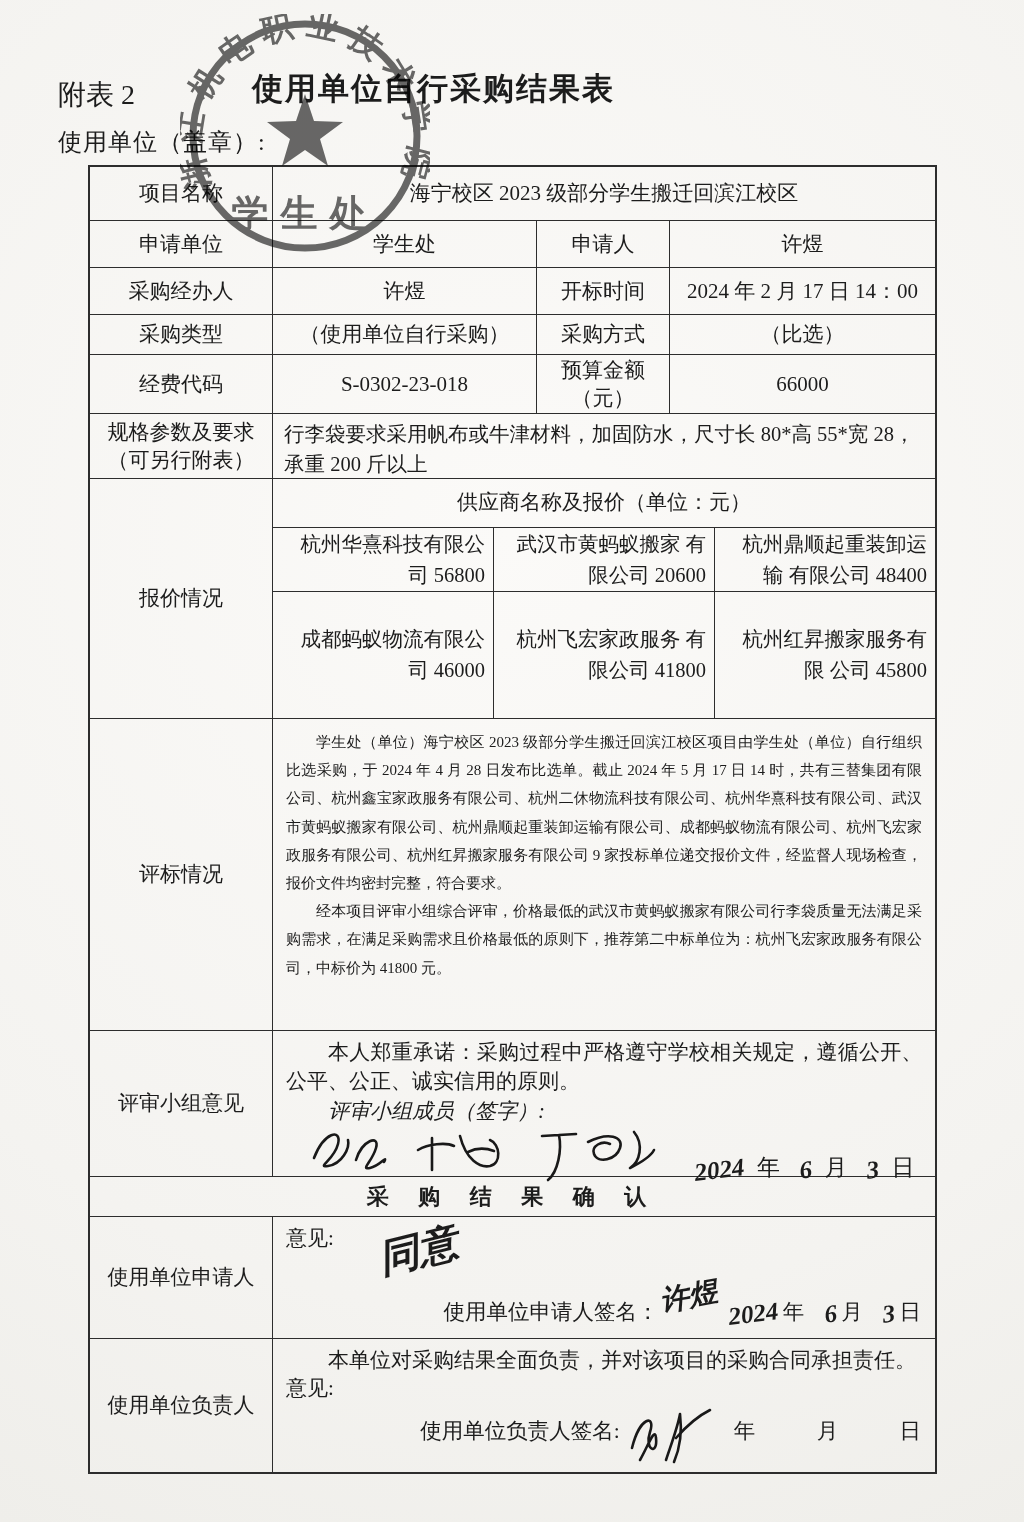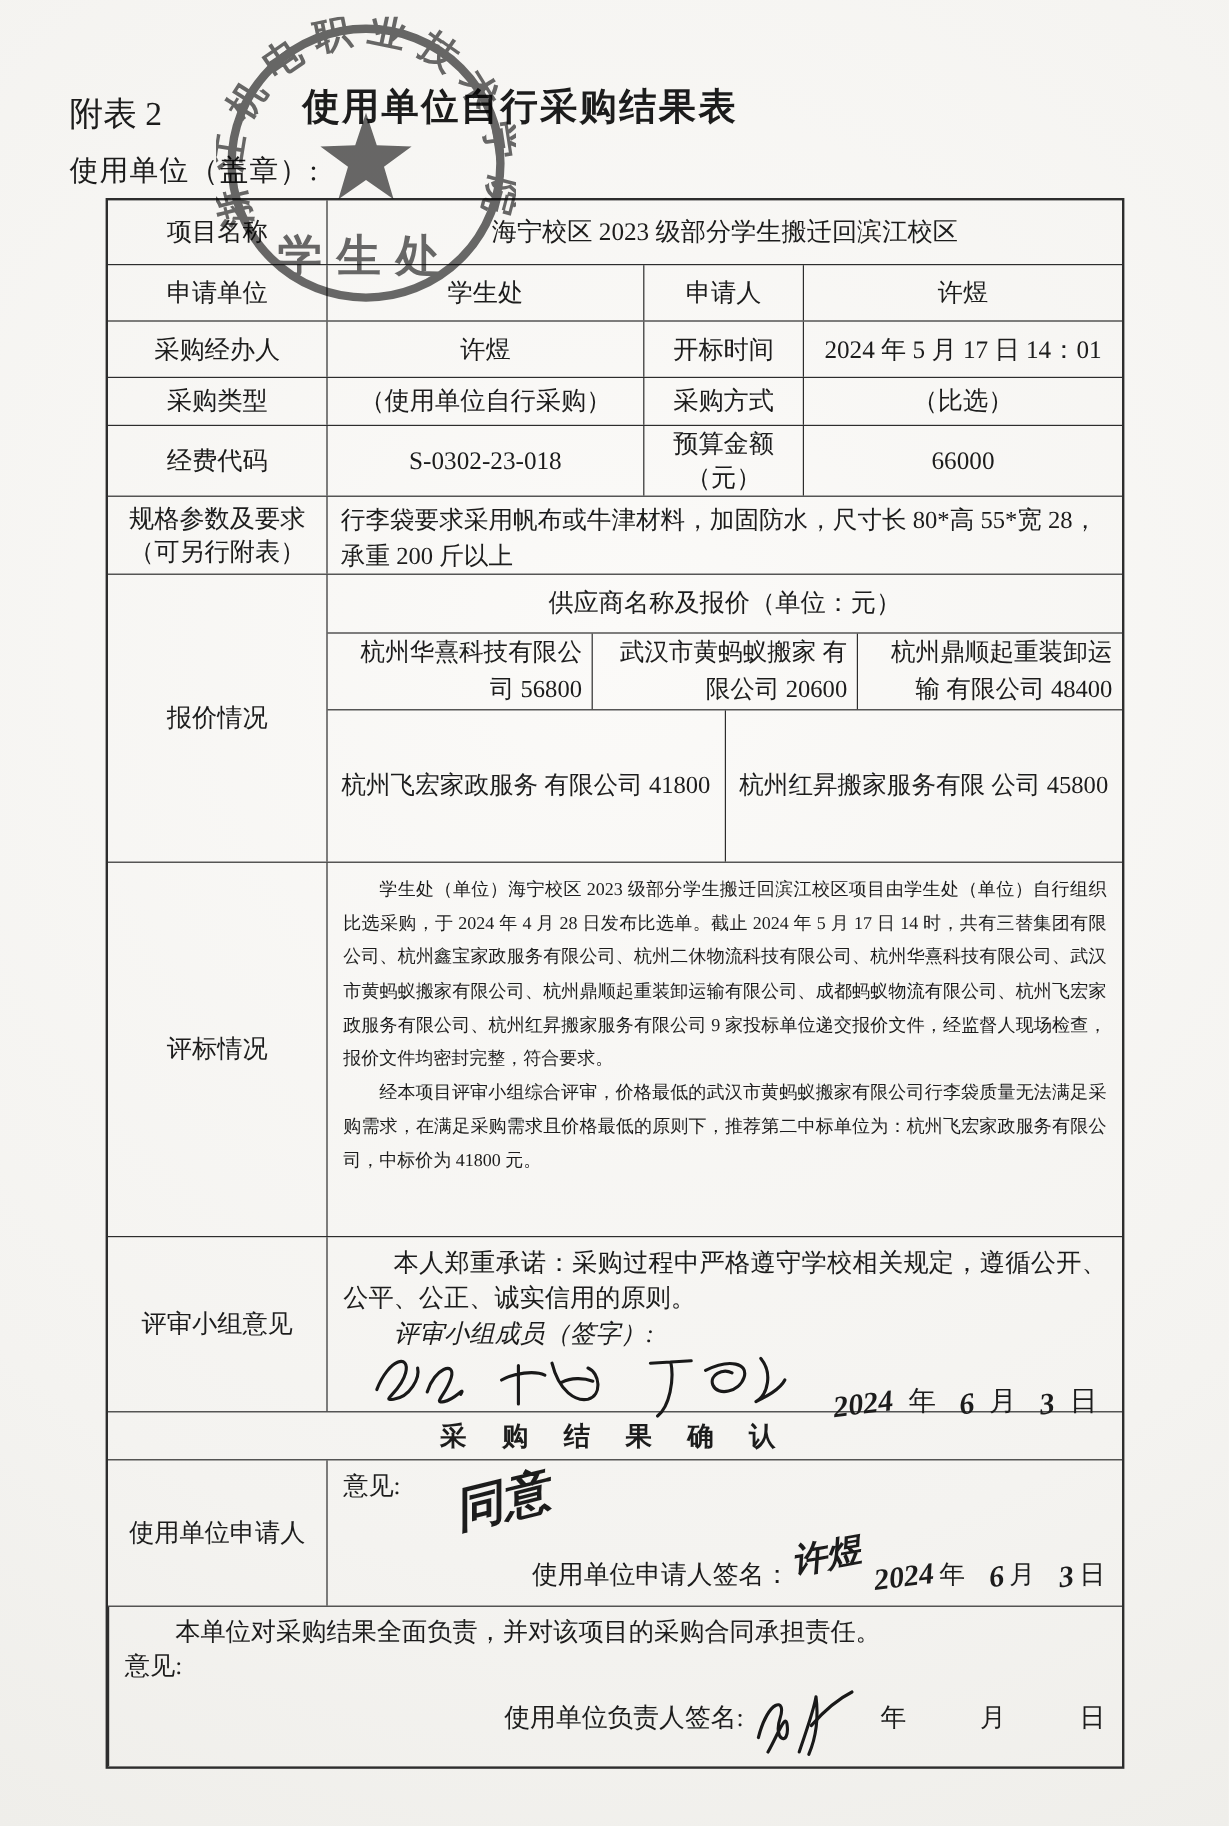--- a/index.html
+++ b/index.html
@@ -91,21 +91,21 @@
     <div class="c label">申请单位</div>
     <div class="c c2">学生处</div>
     <div class="c c3">申请人</div>
     <div class="c c4">许煜</div>
   </div>
 
   <div class="tr" style="height:47px">
     <div class="c label">采购经办人</div>
     <div class="c c2">许煜</div>
     <div class="c c3">开标时间</div>
-    <div class="c c4">2024 年 5 月 17 日 14：01</div>
+    <div class="c c4">2024 年 2 月 17 日 14：00</div>
   </div>
 
   <div class="tr" style="height:40px">
     <div class="c label">采购类型</div>
     <div class="c c2">（使用单位自行采购）</div>
     <div class="c c3">采购方式</div>
     <div class="c c4">（比选）</div>
   </div>
 
   <div class="tr" style="height:59px">
@@ -131,20 +131,21 @@
     <div class="qgrid">
       <div class="qrow" style="height:48px">
         <div class="qc" style="font-size:21px">供应商名称及报价（单位：元）</div>
       </div>
       <div class="qrow" style="height:64px">
         <div class="qc">杭州华熹科技有限公 司 56800</div>
         <div class="qc">武汉市黄蚂蚁搬家 有限公司 20600</div>
         <div class="qc">杭州鼎顺起重装卸运输 有限公司 48400</div>
       </div>
       <div class="qrow" style="flex:1">
+        <div class="qc">成都蚂蚁物流有限公 司 46000</div>
         <div class="qc">杭州飞宏家政服务 有限公司 41800</div>
         <div class="qc">杭州红昇搬家服务有限 公司 45800</div>
       </div>
     </div>
   </div>
 
   <div class="tr" style="height:312px">
     <div class="c label">评标情况</div>
     <div class="etext">
       <p>学生处（单位）海宁校区 2023 级部分学生搬迁回滨江校区项目由学生处（单位）自行组织比选采购，于 2024 年 4 月 28 日发布比选单。截止 2024 年 5 月 17 日 14 时，共有三替集团有限公司、杭州鑫宝家政服务有限公司、杭州二休物流科技有限公司、杭州华熹科技有限公司、武汉市黄蚂蚁搬家有限公司、杭州鼎顺起重装卸运输有限公司、成都蚂蚁物流有限公司、杭州飞宏家政服务有限公司、杭州红昇搬家服务有限公司 9 家投标单位递交报价文件，经监督人现场检查，报价文件均密封完整，符合要求。</p>
@@ -186,20 +187,21 @@
       <div class="signrow">
         <span>使用单位申请人签名：</span><span class="hw hw-name">许煜</span>
         <span class="hw hw-num" style="margin-left:2px">2024</span><span class="dpart">年</span>
         <span class="hw hw-num">6</span><span class="dpart">月</span>
         <span class="hw hw-num">3</span><span>日</span>
       </div>
     </div>
   </div>
 
   <div class="tr" style="height:134px">
+    <div class="c label">使用单位负责人</div>
     <div class="obody">
       <div class="statement">本单位对采购结果全面负责，并对该项目的采购合同承担责任。</div>
       <div>意见:</div>
       <div class="signrow">
         <span>使用单位负责人签名:</span><svg width="96" height="56" viewBox="0 0 96 56" style="vertical-align:-26px; margin:0 -6px 0 -2px;">
           <g fill="none" stroke="#191919" stroke-width="2.6" stroke-linecap="round" stroke-linejoin="round">
             <path d="M14 40 C22 8 38 6 32 24 C26 42 40 48 38 30 C37 18 30 38 22 52"></path>
             <path d="M48 52 C54 34 60 18 62 6 C64 22 62 40 56 54"></path>
             <path d="M58 30 C72 14 84 6 92 2"></path>
           </g>

